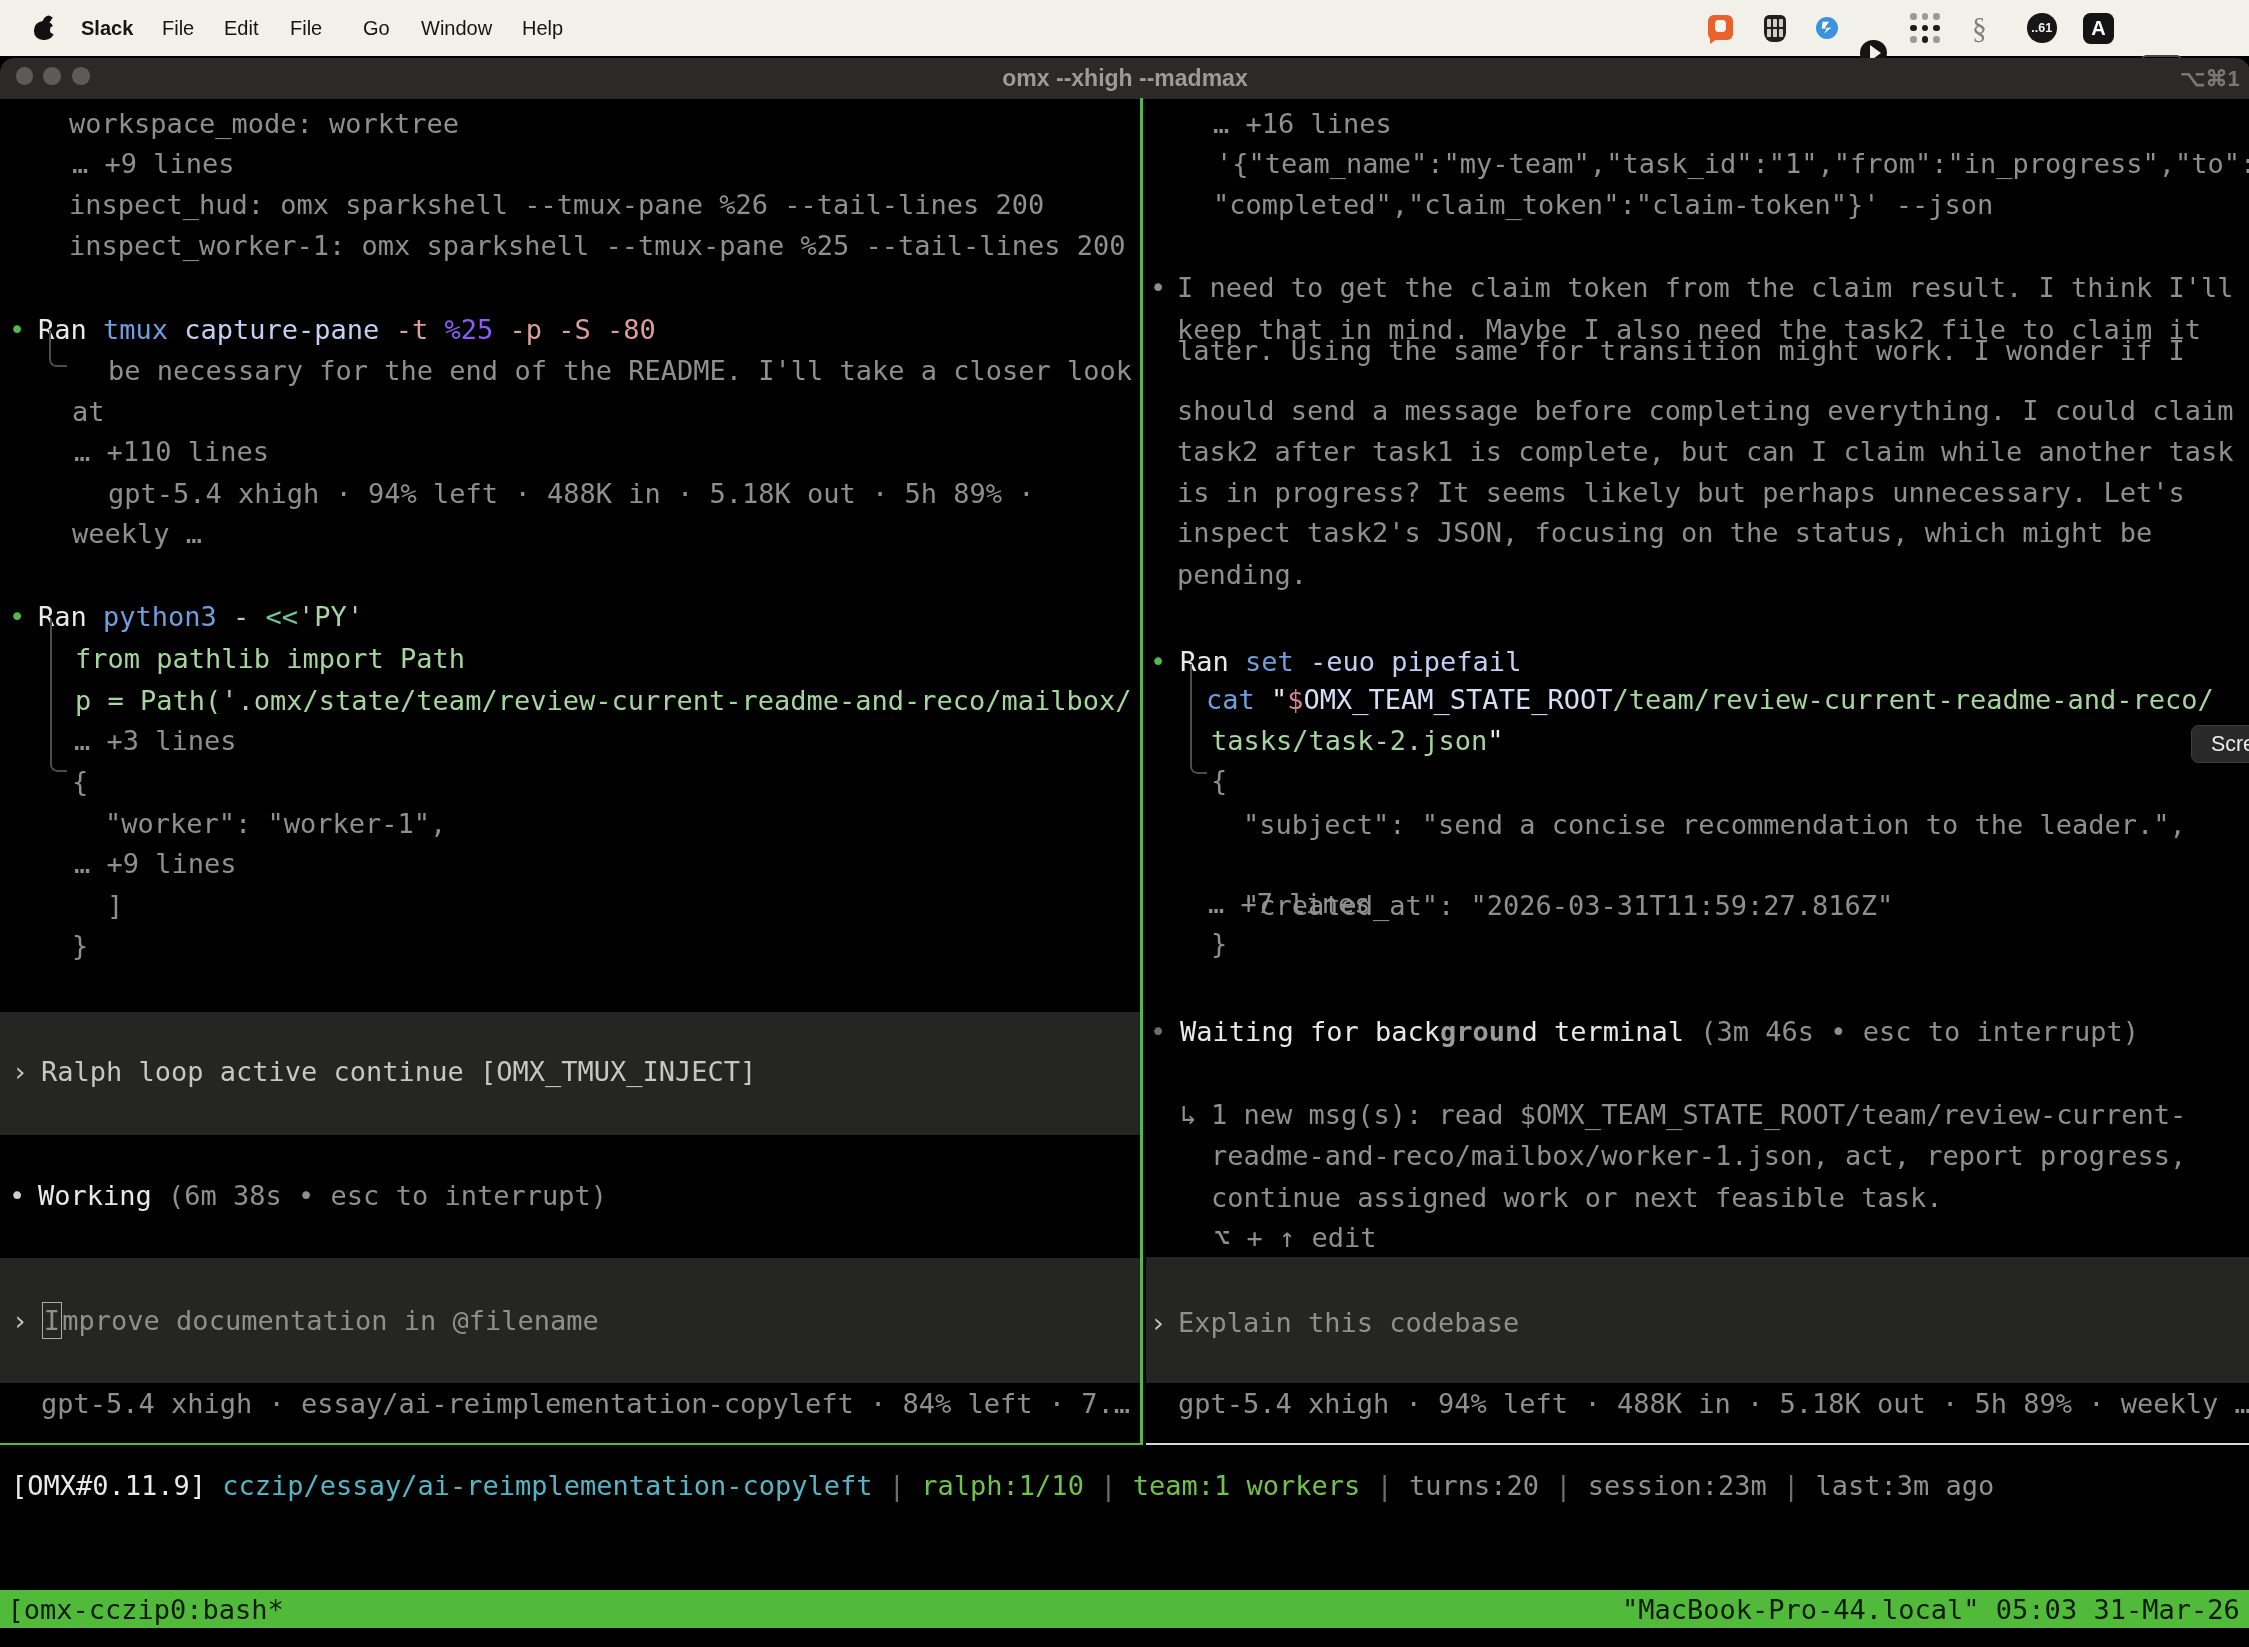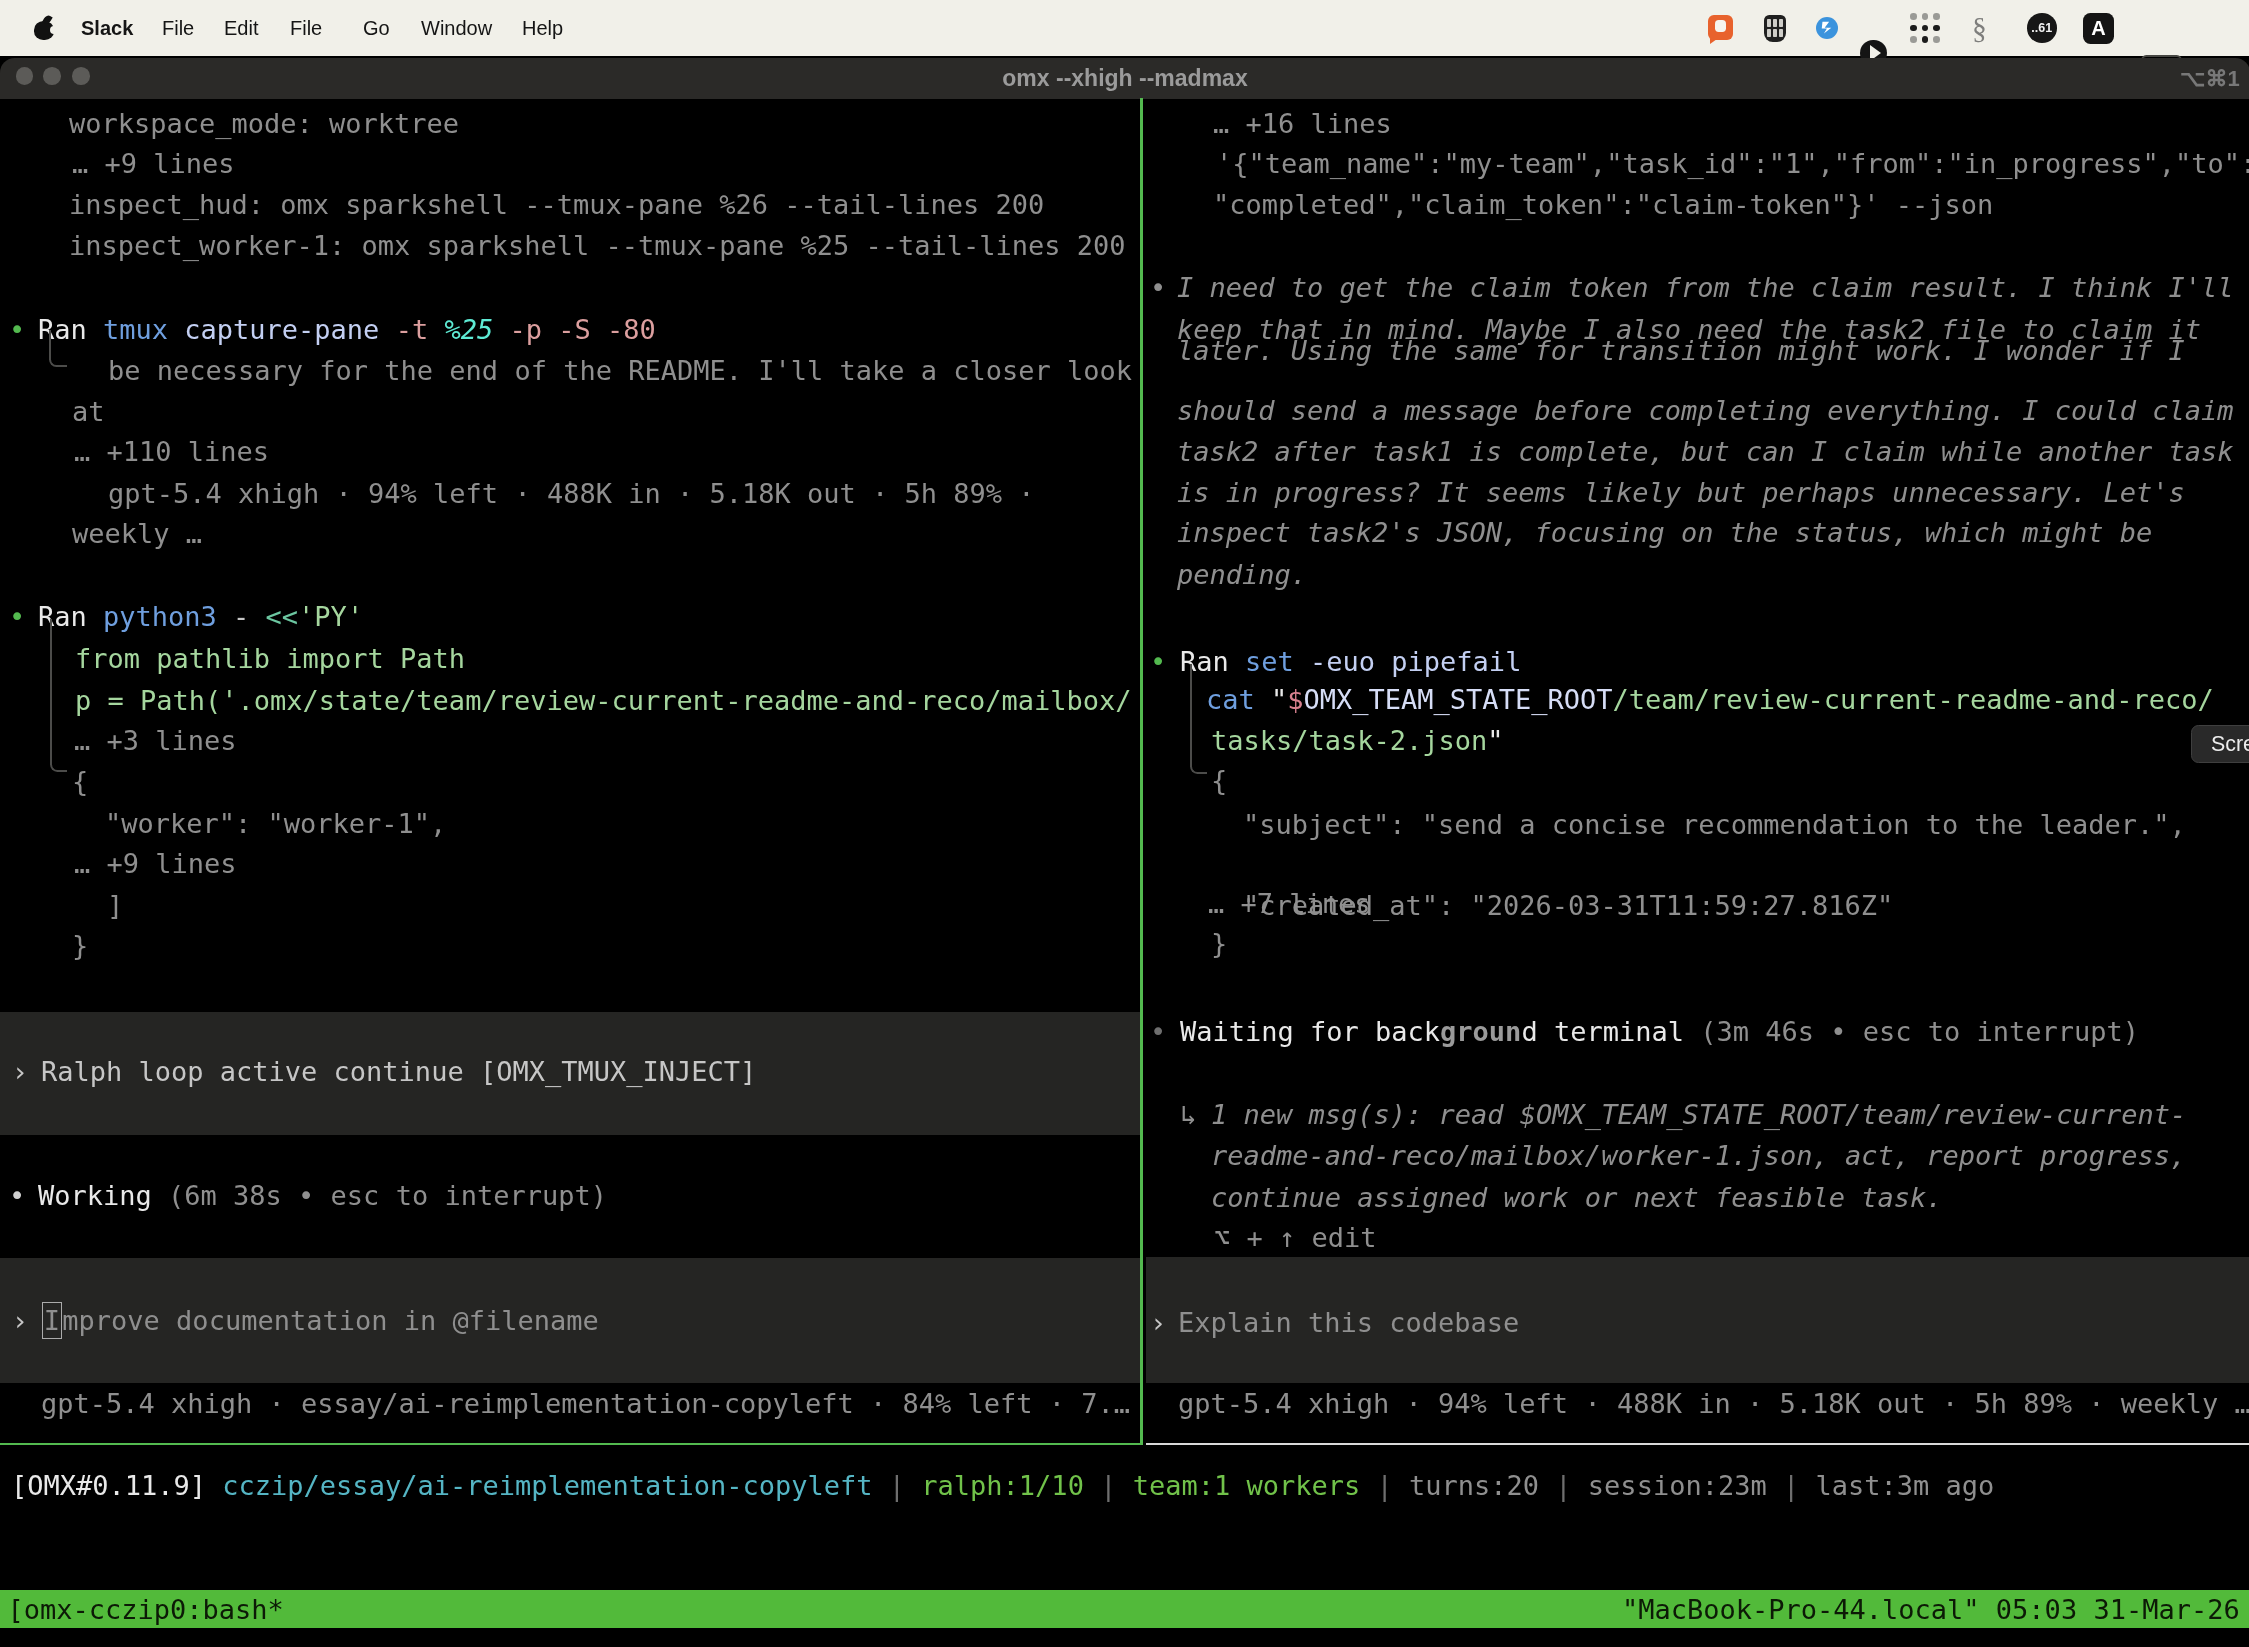--- a/index.html
+++ b/index.html
@@ -39,30 +39,30 @@
   .wifi .a3{width:8.9px;height:8.9px;margin-left:-7.4px;top:13.3px;}
   
   .titlebar{position:absolute;left:0;top:58px;width:2250px;height:41px;background:#2b2a28;border-radius:14.8px 14.8px 0 0;}
   .tlight{position:absolute;top:67px;width:17.7px;height:17.7px;border-radius:50%;background:#5c5b58;}
   .wtitle{position:absolute;top:58px;left:0;width:2250px;height:41px;line-height:41px;text-align:center;
     font-family:"Liberation Sans",sans-serif;font-weight:600;font-size:23px;color:#9b9b9b;}
   .wshort{position:absolute;top:58px;right:10.3px;height:41px;line-height:41px;
     font-family:"Liberation Sans",sans-serif;font-weight:600;font-size:22px;color:#787878;}
   
   .ln{position:absolute;white-space:pre;font-size:27px;height:41px;line-height:41px;color:#8f8f8f;}
-  .it{font-style:italic;}
+  .it{}
   .b{font-weight:normal;}
   .w{color:#e9e9e9;}
   .lg{color:#c6c6c6;}
   .dim{color:#9a9a9a;font-weight:bold;}
   .blue{color:#6f9fdf;}
   .peri{color:#c3cff2;}
   .lperi{color:#d6ddf6;}
   .salmon{color:#dc9f9f;}
-  .orange{color:#5eead4;font-style:italic;}
+  .orange{color:#8b5cf6;}
   .grn{color:#a5d69e;}
   .teal{color:#6cc7a1;}
   .pink{color:#d8818f;}
   .cyan{color:#55b5c4;}
   .sgrn{color:#71c24a;}
   .dgray{color:#6e6e6e;}
   .bullet-g{color:#53b94f;}
   .bullet-w{color:#d0d0d0;}
   .graybox{position:absolute;background:#252523;}
   .lshape{position:absolute;border-left:2.2px solid #4c4c4a;border-bottom:2.2px solid #4c4c4a;border-bottom-left-radius:7.4px;}

